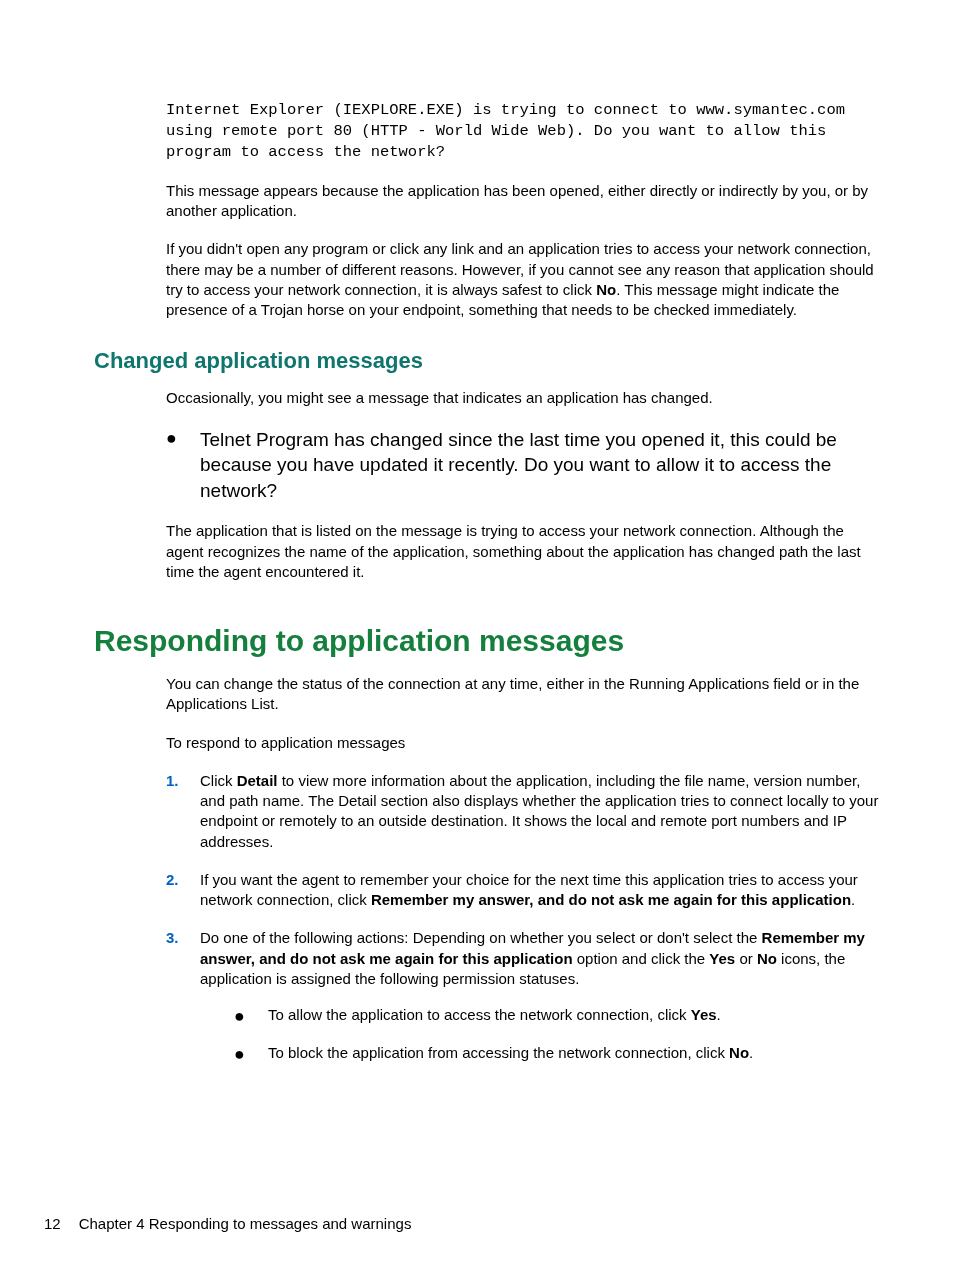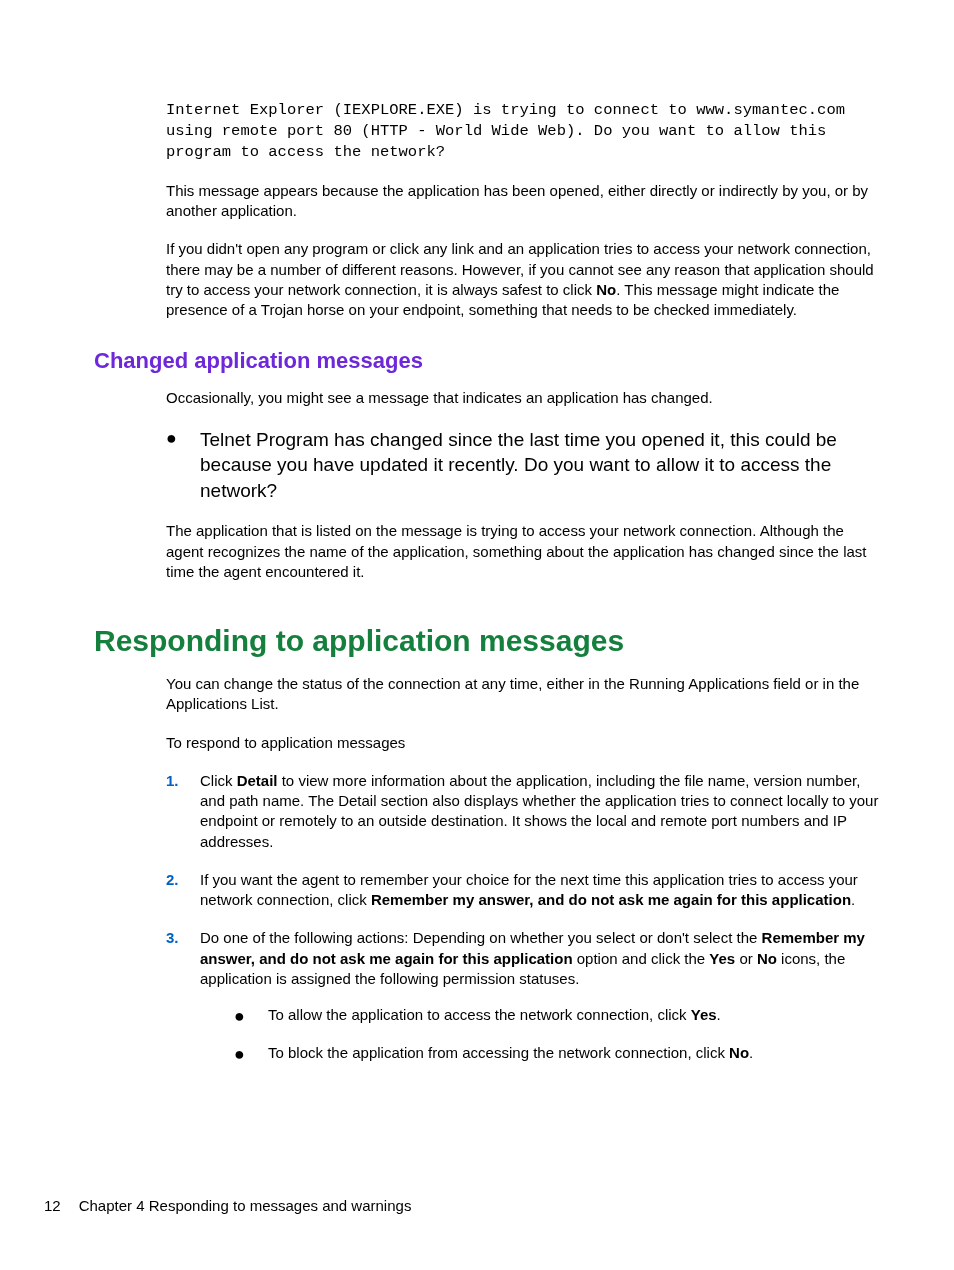--- a/index.html
+++ b/index.html
@@ -28,21 +28,21 @@
     margin-bottom: 18px;
     padding-left: 72px;
   }
   .body-text-main {
     font-size: 15px;
     line-height: 1.35;
     margin-bottom: 18px;
     padding-left: 72px;
   }
   .h2 {
-    color: #6d28d9;
+    color: #0f766e;
     font-size: 22px;
     font-weight: bold;
     margin: 28px 0 14px 0;
   }
   .h1 {
     color: #15803d;
     font-size: 30px;
     font-weight: bold;
     margin: 42px 0 16px 0;
   }
@@ -96,21 +96,21 @@
     padding-top: 2px;
   }
   .sub-body {
     flex: 1;
     font-size: 15px;
     line-height: 1.35;
   }
   b { font-weight: bold; }
   .footer {
     position: absolute;
-    bottom: 56px;
+    bottom: 38px;
     left: 44px;
     font-size: 15px;
   }
   .footer .pn { margin-right: 18px; }
 </style>
 </head>
 <body>
 
 <div class="page">
 
@@ -124,21 +124,21 @@
 
   <h2 class="h2">Changed application messages</h2>
 
   <p class="body-text">Occasionally, you might see a message that indicates an application has changed.</p>
 
   <div class="bullet-row">
     <div class="bullet-dot">●</div>
     <div class="bullet-body mono-inline">Telnet Program has changed since the last time you opened it, this could be because you have updated it recently. Do you want to allow it to access the network?</div>
   </div>
 
-  <p class="body-text">The application that is listed on the message is trying to access your network connection. Although the agent recognizes the name of the application, something about the application has changed since the last time the agent encountered it.</p>
+  <p class="body-text">The application that is listed on the message is trying to access your network connection. Although the agent recognizes the name of the application, something about the application has changed path the last time the agent encountered it.</p>
 
   <h1 class="h1">Responding to application messages</h1>
 
   <p class="body-text-main">You can change the status of the connection at any time, either in the Running Applications field or in the Applications List.</p>
   <p class="body-text-main">To respond to application messages</p>
 
   <div class="num-row">
     <div class="num">1.</div>
     <div class="num-body">
       <span>Click </span><b>Detail</b><span> to view more information about the application, including the file name, version number, and path name. The Detail section also displays whether the application tries to connect locally to your endpoint or remotely to an outside destination. It shows the local and remote port numbers and IP addresses.</span>

